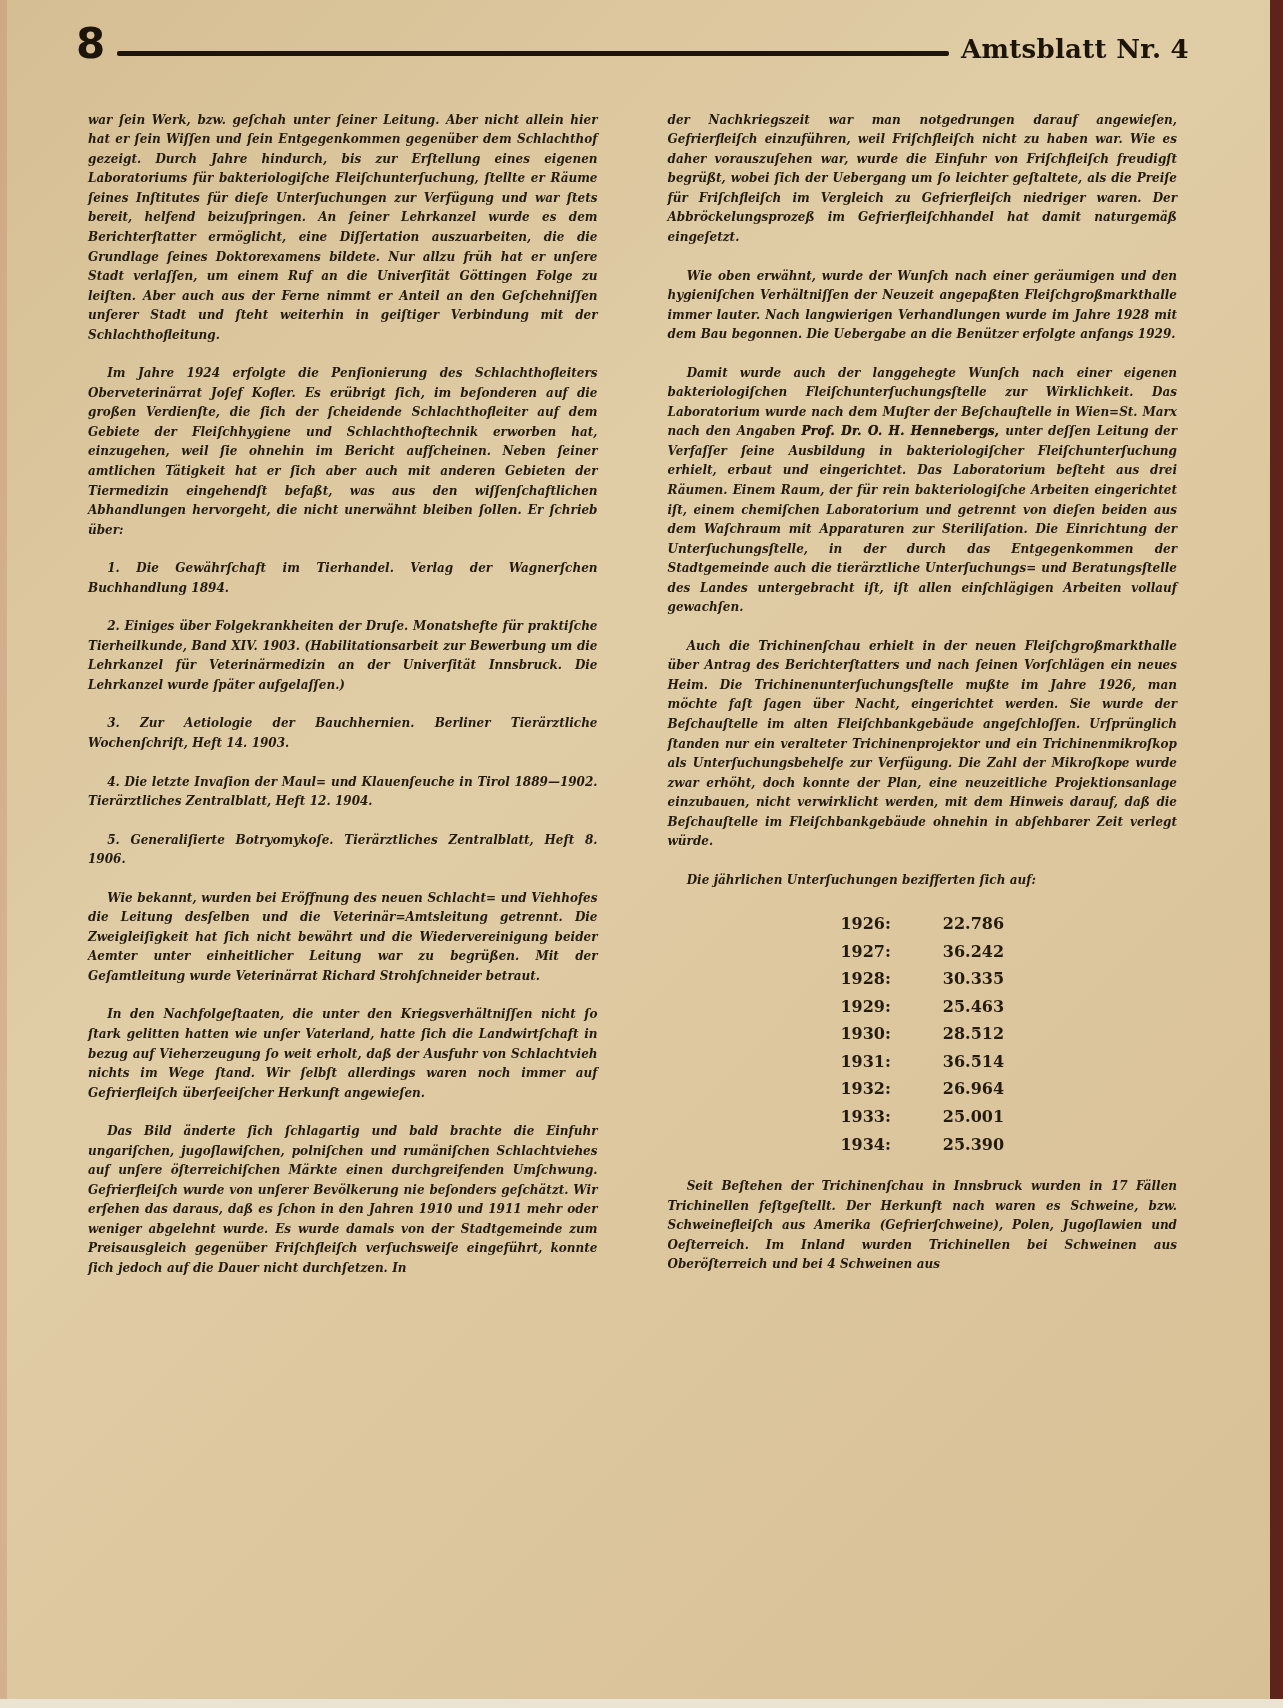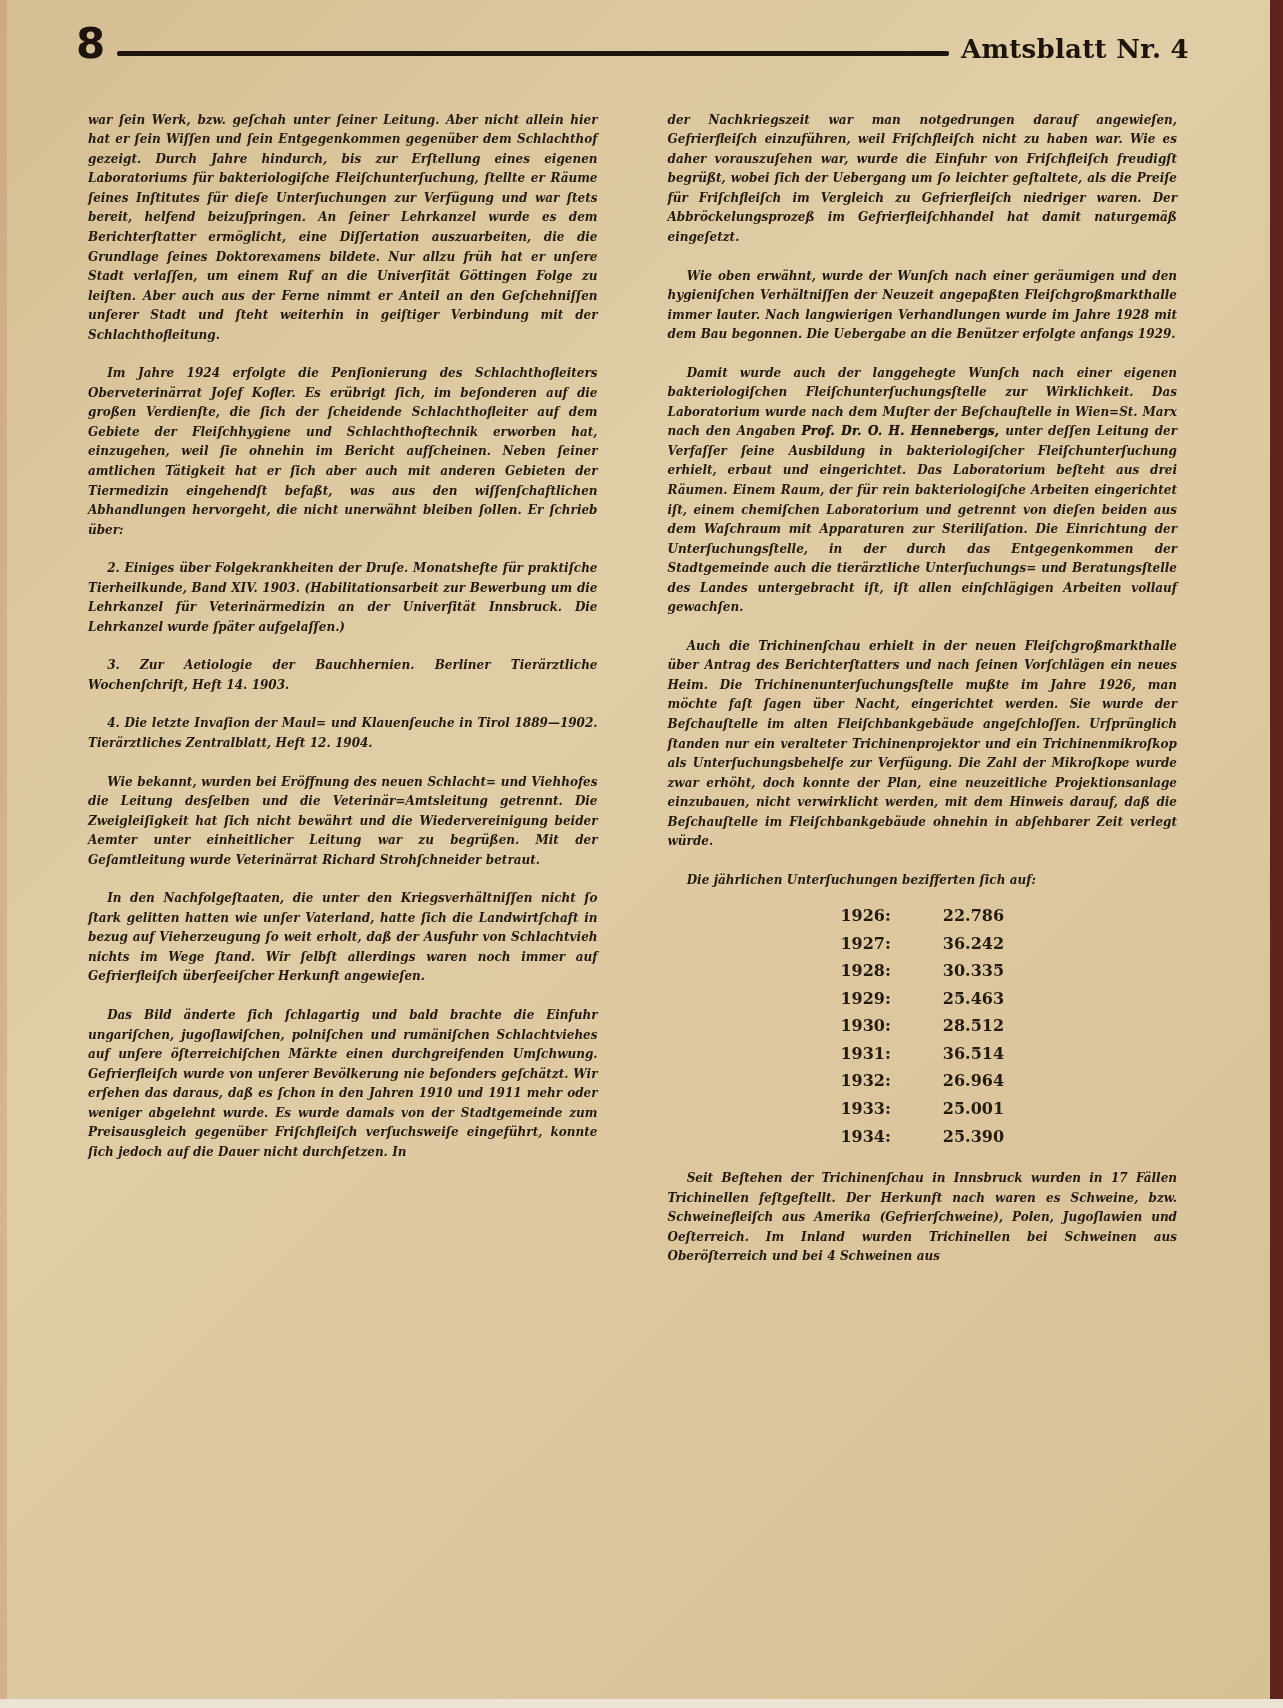--- a/index.html
+++ b/index.html
@@ -18,21 +18,21 @@
   .sheet{position:absolute;inset:0;padding:26px 94px 40px 76px;box-sizing:border-box;}
   .masthead{display:flex;align-items:flex-end;gap:12px;margin-bottom:30px;}
   .pagenum{font-family:"DejaVu Sans",sans-serif;font-weight:bold;font-size:42px;line-height:.85;color:var(--masthead-ink);}
   .rule{flex:1;height:5px;background:var(--masthead-ink);margin-bottom:6px;border-radius:2px;}
   .title{font-size:26px;font-weight:bold;white-space:nowrap;color:var(--masthead-ink);letter-spacing:.3px;margin-bottom:-2px;}
   .cols{display:grid;grid-template-columns:1fr 1fr;column-gap:46px;}
   .para{margin:12px;padding-top:7px;font-size:12px;font-weight:bold;line-height:1.63;text-align:justify;
         text-justify:inter-word;word-spacing:.02em;font-style:italic;}
   .para.ind{text-indent:1.6em;}
   .para b{letter-spacing:.25px;text-shadow:0 0 .7px currentColor;}
-  .stats{display:table;margin:12px auto 4px;}
+  .stats{display:table;margin:20px auto 4px;}
   .stats-row{display:table-row;}
   .stats-year,.stats-val{display:table-cell;font-size:16px;font-weight:bold;line-height:1.72;}
   .stats-year{text-align:right;padding-right:52px;}
   .stats-val{text-align:right;font-variant-numeric:tabular-nums;}
 </style>
 </head>
 <body>
 
 <div class="edge-left"></div>
 <div class="edge-right"></div>
@@ -41,23 +41,25 @@
 <div class="sheet">
   <div class="masthead">
     <div class="pagenum">8</div>
     <div class="rule"></div>
     <div class="title">Amtsblatt Nr. 4</div>
   </div>
   <div class="cols">
     <div class="col">
         <p class="para"><span>war ſein Werk, bzw. geſchah unter ſeiner Leitung. Aber nicht allein hier hat er ſein Wiſſen und ſein Entgegenkommen gegenüber dem Schlachthof gezeigt. Durch Jahre hindurch, bis zur Erſtellung eines eigenen Laboratoriums für bakteriologiſche Fleiſchunterſuchung, ſtellte er Räume ſeines Inſtitutes für dieſe Unterſuchungen zur Verfügung und war ſtets bereit, helfend beizuſpringen. An ſeiner Lehrkanzel wurde es dem Berichterſtatter ermöglicht, eine Diſſertation auszuarbeiten, die die Grundlage ſeines Doktorexamens bildete. Nur allzu früh hat er unſere Stadt verlaſſen, um einem Ruf an die Univerſität Göttingen Folge zu leiſten. Aber auch aus der Ferne nimmt er Anteil an den Geſchehniſſen unſerer Stadt und ſteht weiterhin in geiſtiger Verbindung mit der Schlachthofleitung.</span></p>
         <p class="para ind"><span>Im Jahre 1924 erfolgte die Penſionierung des Schlachthofleiters Oberveterinärrat Joſef Kofler. Es erübrigt ſich, im beſonderen auf die großen Verdienſte, die ſich der ſcheidende Schlachthofleiter auf dem Gebiete der Fleiſchhygiene und Schlachthoftechnik erworben hat, einzugehen, weil ſie ohnehin im Bericht aufſcheinen. Neben ſeiner amtlichen Tätigkeit hat er ſich aber auch mit anderen Gebieten der Tiermedizin eingehendſt befaßt, was aus den wiſſenſchaftlichen Abhandlungen hervorgeht, die nicht unerwähnt bleiben ſollen. Er ſchrieb über:</span></p>
+        <p class="para ind"><span>1. Die Gewährſchaft im Tierhandel. Verlag der Wagnerſchen Buchhandlung 1894.</span></p>
         <p class="para ind"><span>2. Einiges über Folgekrankheiten der Druſe. Monatshefte für praktiſche Tierheilkunde, Band XIV. 1903. (Habilitationsarbeit zur Bewerbung um die Lehrkanzel für Veterinärmedizin an der Univerſität Innsbruck. Die Lehrkanzel wurde ſpäter aufgelaſſen.)</span></p>
         <p class="para ind"><span>3. Zur Aetiologie der Bauchhernien. Berliner Tierärztliche Wochenſchrift, Heft 14. 1903.</span></p>
         <p class="para ind"><span>4. Die letzte Invaſion der Maul= und Klauenſeuche in Tirol 1889—1902. Tierärztliches Zentralblatt, Heft 12. 1904.</span></p>
+        <p class="para ind"><span>5. Generaliſierte Botryomykoſe. Tierärztliches Zentralblatt, Heft 8. 1906.</span></p>
         <p class="para ind"><span>Wie bekannt, wurden bei Eröffnung des neuen Schlacht= und Viehhofes die Leitung desſelben und die Veterinär=Amtsleitung getrennt. Die Zweigleiſigkeit hat ſich nicht bewährt und die Wiedervereinigung beider Aemter unter einheitlicher Leitung war zu begrüßen. Mit der Geſamtleitung wurde Veterinärrat Richard Strohſchneider betraut.</span></p>
         <p class="para ind"><span>In den Nachfolgeſtaaten, die unter den Kriegsverhältniſſen nicht ſo ſtark gelitten hatten wie unſer Vaterland, hatte ſich die Landwirtſchaft in bezug auf Vieherzeugung ſo weit erholt, daß der Ausfuhr von Schlachtvieh nichts im Wege ſtand. Wir ſelbſt allerdings waren noch immer auf Gefrierfleiſch überſeeiſcher Herkunft angewieſen.</span></p>
         <p class="para ind"><span>Das Bild änderte ſich ſchlagartig und bald brachte die Einfuhr ungariſchen, jugoſlawiſchen, polniſchen und rumäniſchen Schlachtviehes auf unſere öſterreichiſchen Märkte einen durchgreifenden Umſchwung. Gefrierfleiſch wurde von unſerer Bevölkerung nie beſonders geſchätzt. Wir erſehen das daraus, daß es ſchon in den Jahren 1910 und 1911 mehr oder weniger abgelehnt wurde. Es wurde damals von der Stadtgemeinde zum Preisausgleich gegenüber Friſchfleiſch verſuchsweiſe eingeführt, konnte ſich jedoch auf die Dauer nicht durchſetzen. In</span></p>
       </div>
     <div class="col">
         <p class="para"><span>der Nachkriegszeit war man notgedrungen darauf angewieſen, Gefrierfleiſch einzuführen, weil Friſchfleiſch nicht zu haben war. Wie es daher vorauszuſehen war, wurde die Einfuhr von Friſchfleiſch freudigſt begrüßt, wobei ſich der Uebergang um ſo leichter geſtaltete, als die Preiſe für Friſchfleiſch im Vergleich zu Gefrierfleiſch niedriger waren. Der Abbröckelungsprozeß im Gefrierfleiſchhandel hat damit naturgemäß eingeſetzt.</span></p>
         <p class="para ind"><span>Wie oben erwähnt, wurde der Wunſch nach einer geräumigen und den hygieniſchen Verhältniſſen der Neuzeit angepaßten Fleiſchgroßmarkthalle immer lauter. Nach langwierigen Verhandlungen wurde im Jahre 1928 mit dem Bau begonnen. Die Uebergabe an die Benützer erfolgte anfangs 1929.</span></p>
         <p class="para ind"><span>Damit wurde auch der langgehegte Wunſch nach einer eigenen bakteriologiſchen Fleiſchunterſuchungsſtelle zur Wirklichkeit. Das Laboratorium wurde nach dem Muſter der Beſchauſtelle in Wien=St. Marx nach den Angaben </span><b>Prof. Dr. O. H. Hennebergs,</b><span> unter deſſen Leitung der Verfaſſer ſeine Ausbildung in bakteriologiſcher Fleiſchunterſuchung erhielt, erbaut und eingerichtet. Das Laboratorium beſteht aus drei Räumen. Einem Raum, der für rein bakteriologiſche Arbeiten eingerichtet iſt, einem chemiſchen Laboratorium und getrennt von dieſen beiden aus dem Waſchraum mit Apparaturen zur Steriliſation. Die Einrichtung der Unterſuchungsſtelle, in der durch das Entgegenkommen der Stadtgemeinde auch die tierärztliche Unterſuchungs= und Beratungsſtelle des Landes untergebracht iſt, iſt allen einſchlägigen Arbeiten vollauf gewachſen.</span></p>
         <p class="para ind"><span>Auch die Trichinenſchau erhielt in der neuen Fleiſchgroßmarkthalle über Antrag des Berichterſtatters und nach ſeinen Vorſchlägen ein neues Heim. Die Trichinenunterſuchungsſtelle mußte im Jahre 1926, man möchte faſt ſagen über Nacht, eingerichtet werden. Sie wurde der Beſchauſtelle im alten Fleiſchbankgebäude angeſchloſſen. Urſprünglich ſtanden nur ein veralteter Trichinenprojektor und ein Trichinenmikroſkop als Unterſuchungsbehelfe zur Verfügung. Die Zahl der Mikroſkope wurde zwar erhöht, doch konnte der Plan, eine neuzeitliche Projektionsanlage einzubauen, nicht verwirklicht werden, mit dem Hinweis darauf, daß die Beſchauſtelle im Fleiſchbankgebäude ohnehin in abſehbarer Zeit verlegt würde.</span></p>
         <p class="para ind"><span>Die jährlichen Unterſuchungen bezifferten ſich auf:</span></p>

